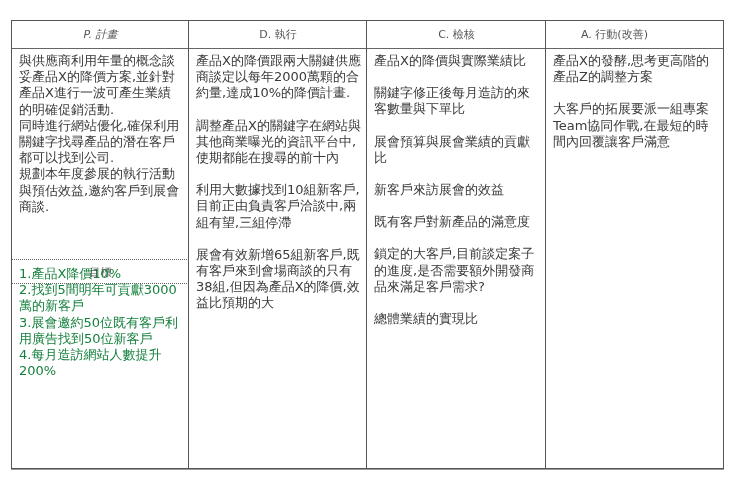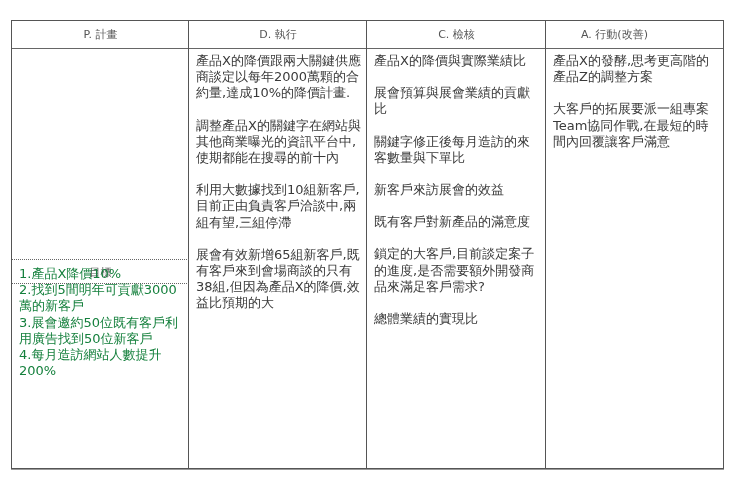--- a/index.html
+++ b/index.html
@@ -31,44 +31,49 @@
 </head>
 <body>
 
 <div class="pdca-table">
   <div class="header-row"></div>
 
   <div class="col-divider" style="left:176px;"></div>
   <div class="col-divider" style="left:354px;"></div>
   <div class="col-divider" style="left:533px;"></div>
 
-  <div class="header-cell" style="left:0; width:177px;">P. 計畫</div>
+  <div class="header-cell" style="left:0; width:177px;font-style:italic;">P. 計畫</div>
   <div class="header-cell" style="left:177px; width:178px;">D. 執行</div>
   <div class="header-cell" style="left:355px; width:179px;">C. 檢核</div>
   <div class="header-cell" style="left:514px; width:177px;">A. 行動(改善)</div>
 
+  <div class="cell" style="left:0; width:177px;">
+    <div class="para tight">與供應商利用年量的概念談妥產品X的降價方案,並針對產品X進行一波可產生業績的明確促銷活動.</div>
+    <div class="para tight">同時進行網站優化,確保利用關鍵字找尋產品的潛在客戶都可以找到公司.</div>
+    <div class="para tight">規劃本年度參展的執行活動與預估效益,邀約客戶到展會商談.</div>
+  </div>
   <div class="goal-header">目標</div>
   <div class="goal-list">
     <span class="goal-line">1.產品X降價10%</span>
     <span class="goal-line">2.找到5間明年可貢獻3000萬的新客戶</span>
     <span class="goal-line">3.展會邀約50位既有客戶利用廣告找到50位新客戶</span>
     <span class="goal-line">4.每月造訪網站人數提升200%</span>
   </div>
 
   <div class="cell" style="left:177px; width:178px;">
     <div class="para">產品X的降價跟兩大關鍵供應商談定以每年2000萬顆的合約量,達成10%的降價計畫.</div>
     <div class="para">調整產品X的關鍵字在網站與其他商業曝光的資訊平台中,使期都能在搜尋的前十內</div>
     <div class="para">利用大數據找到10組新客戶,目前正由負責客戶洽談中,兩組有望,三組停滯</div>
     <div class="para">展會有效新增65組新客戶,既有客戶來到會場商談的只有38組,但因為產品X的降價,效益比預期的大</div>
   </div>
 
   <div class="cell" style="left:355px; width:179px;">
     <div class="para">產品X的降價與實際業績比</div>
+    <div class="para">關鍵字修正後每月造訪的來客數量與下單比</div>
     <div class="para">展會預算與展會業績的貢獻比</div>
-    <div class="para">關鍵字修正後每月造訪的來客數量與下單比</div>
     <div class="para">新客戶來訪展會的效益</div>
     <div class="para">既有客戶對新產品的滿意度</div>
     <div class="para">鎖定的大客戶,目前談定案子的進度,是否需要額外開發商品來滿足客戶需求?</div>
     <div class="para">總體業績的實現比</div>
   </div>
 
   <div class="cell" style="left:534px; width:177px;">
     <div class="para">產品X的發酵,思考更高階的產品Z的調整方案</div>
     <div class="para">大客戶的拓展要派一組專案Team協同作戰,在最短的時間內回覆讓客戶滿意</div>
   </div>

